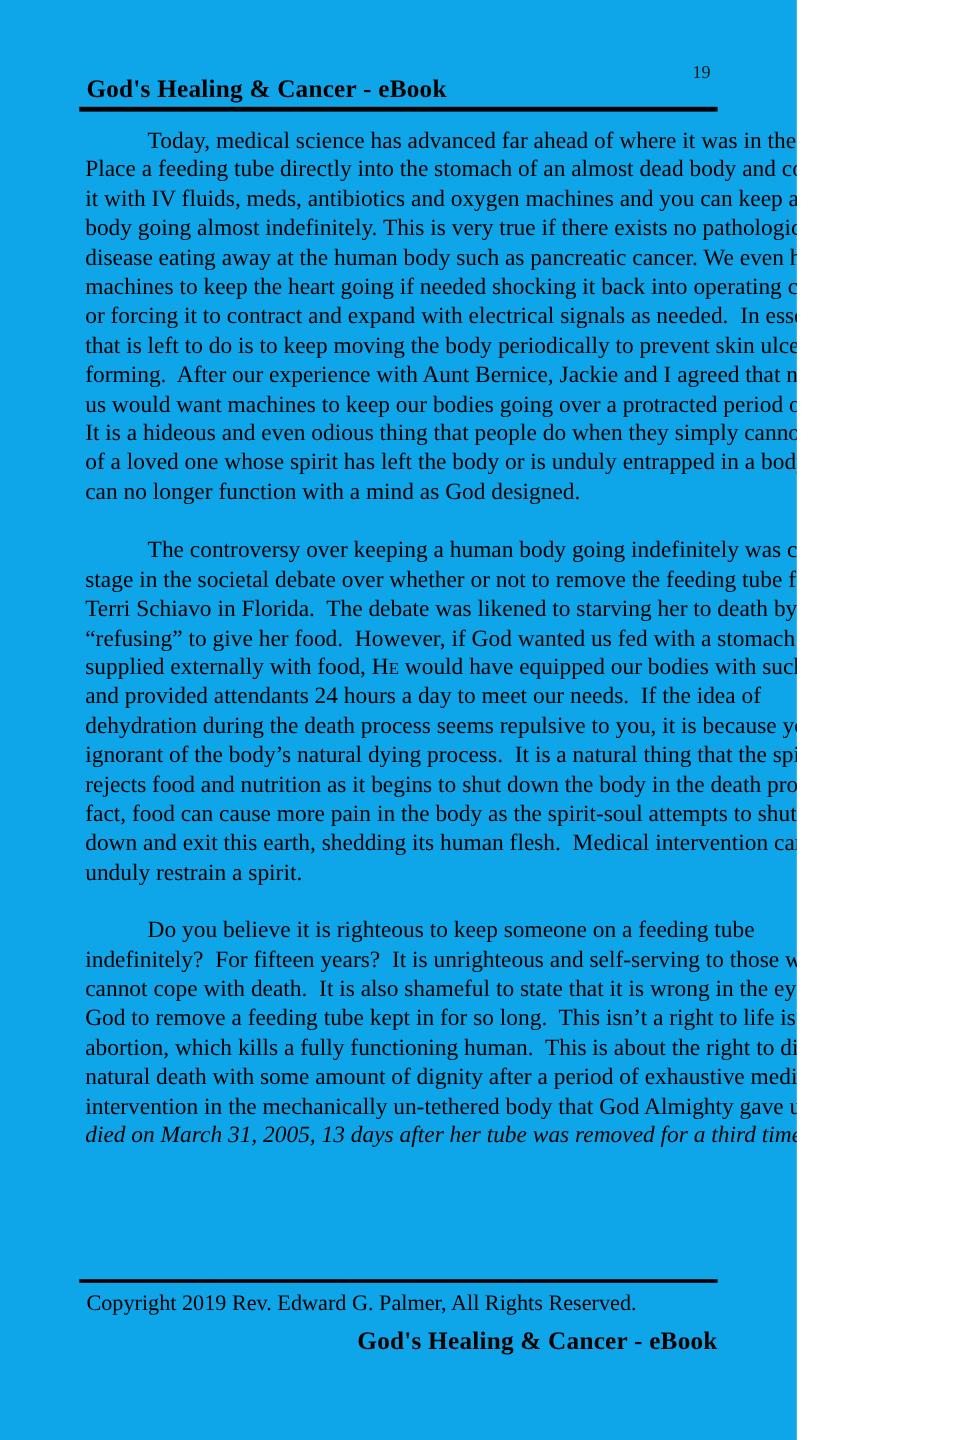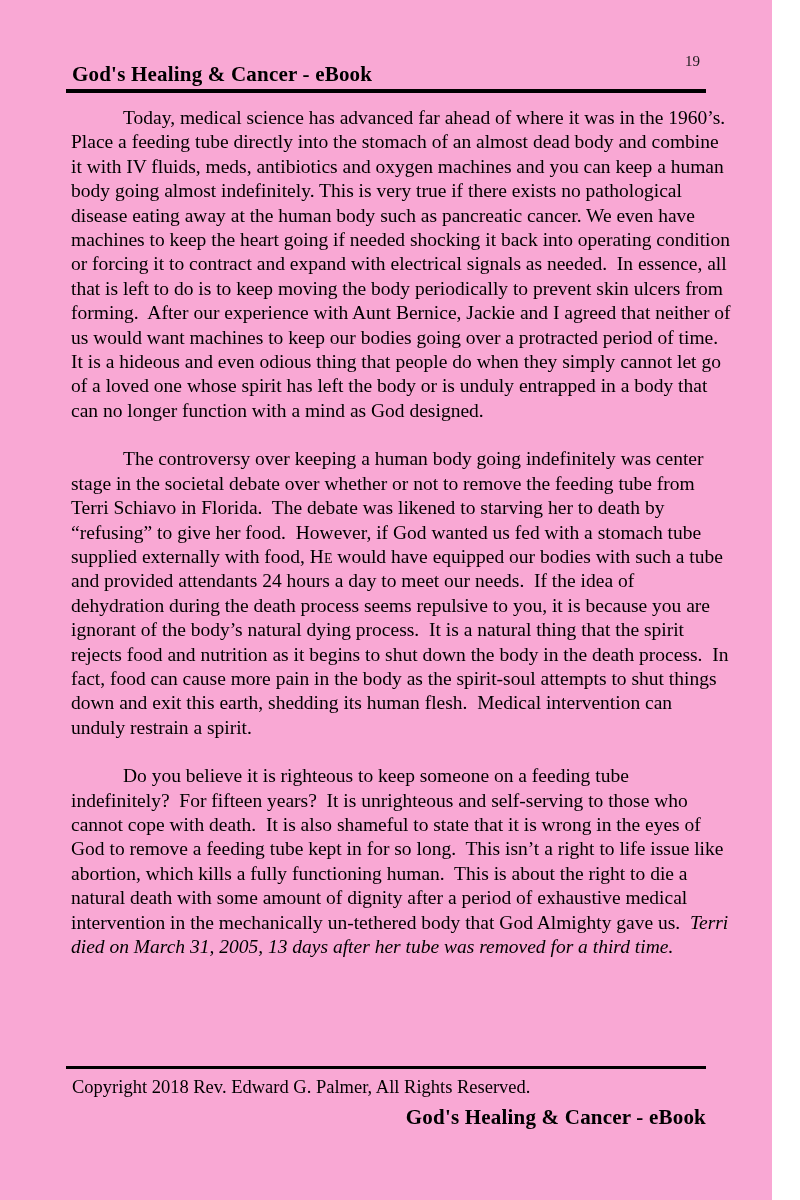--- a/index.html
+++ b/index.html
@@ -2,23 +2,23 @@
 <html><head>
 <meta charset="utf-8">
 <style>
   html, body {
     margin: 0;
     padding: 0;
     background: #ffffff;
   }
   .page {
     position: relative;
-    width: 772px;
+    width: 664px;
     height: 1200px;
-    background: #f9a8d4;
+    background: #0ea5e9;
     color: #000000;
     font-family: "Liberation Serif", "DejaVu Serif", serif;
     overflow: hidden;
   }
   .page-number {
     position: absolute;
     top: 52px;
     right: 72px;
     font-size: 15px;
     line-height: 18px;
@@ -95,17 +95,17 @@
     <h1 class="header-title">God's Healing &amp; Cancer - eBook</h1>
   </header>
 
   <main class="body-text">
     <p class="para"><span>Today, medical science has advanced far ahead of where it was in the 1960’s.  Place a feeding tube directly into the stomach of an almost dead body and combine it with IV fluids, meds, antibiotics and oxygen machines and you can keep a human body going almost indefinitely. This is very true if there exists no pathological disease eating away at the human body such as pancreatic cancer. We even have machines to keep the heart going if needed shocking it back into operating condition or forcing it to contract and expand with electrical signals as needed.  In essence, all that is left to do is to keep moving the body periodically to prevent skin ulcers from forming.  After our experience with Aunt Bernice, Jackie and I agreed that neither of us would want machines to keep our bodies going over a protracted period of time. It is a hideous and even odious thing that people do when they simply cannot let go of a loved one whose spirit has left the body or is unduly entrapped in a body that can no longer function with a mind as God designed.</span></p>
     <p class="para"><span>The controversy over keeping a human body going indefinitely was center stage in the societal debate over whether or not to remove the feeding tube from Terri Schiavo in Florida.  The debate was likened to starving her to death by “refusing” to give her food.  However, if God wanted us fed with a stomach tube supplied externally with food, </span><span class="smallcaps">He</span><span> would have equipped our bodies with such a tube and provided attendants 24 hours a day to meet our needs.  If the idea of dehydration during the death process seems repulsive to you, it is because you are ignorant of the body’s natural dying process.  It is a natural thing that the spirit rejects food and nutrition as it begins to shut down the body in the death process.  In fact, food can cause more pain in the body as the spirit-soul attempts to shut things down and exit this earth, shedding its human flesh.  Medical intervention can unduly restrain a spirit.</span></p>
     <p class="para"><span>Do you believe it is righteous to keep someone on a feeding tube indefinitely?  For fifteen years?  It is unrighteous and self-serving to those who cannot cope with death.  It is also shameful to state that it is wrong in the eyes of God to remove a feeding tube kept in for so long.  This isn’t a right to life issue like abortion, which kills a fully functioning human.  This is about the right to die a natural death with some amount of dignity after a period of exhaustive medical intervention in the mechanically un-tethered body that God Almighty gave us.  </span><span class="italic">Terri died on March 31, 2005, 13 days after her tube was removed for a third time.</span></p>
   </main>
 
   <footer class="footer">
-    <div class="copyright">Copyright 2018 Rev. Edward G. Palmer, All Rights Reserved.</div>
+    <div class="copyright">Copyright 2019 Rev. Edward G. Palmer, All Rights Reserved.</div>
     <div class="footer-title">God's Healing &amp; Cancer - eBook</div>
   </footer>
 
 </div>
 
 </body></html>

